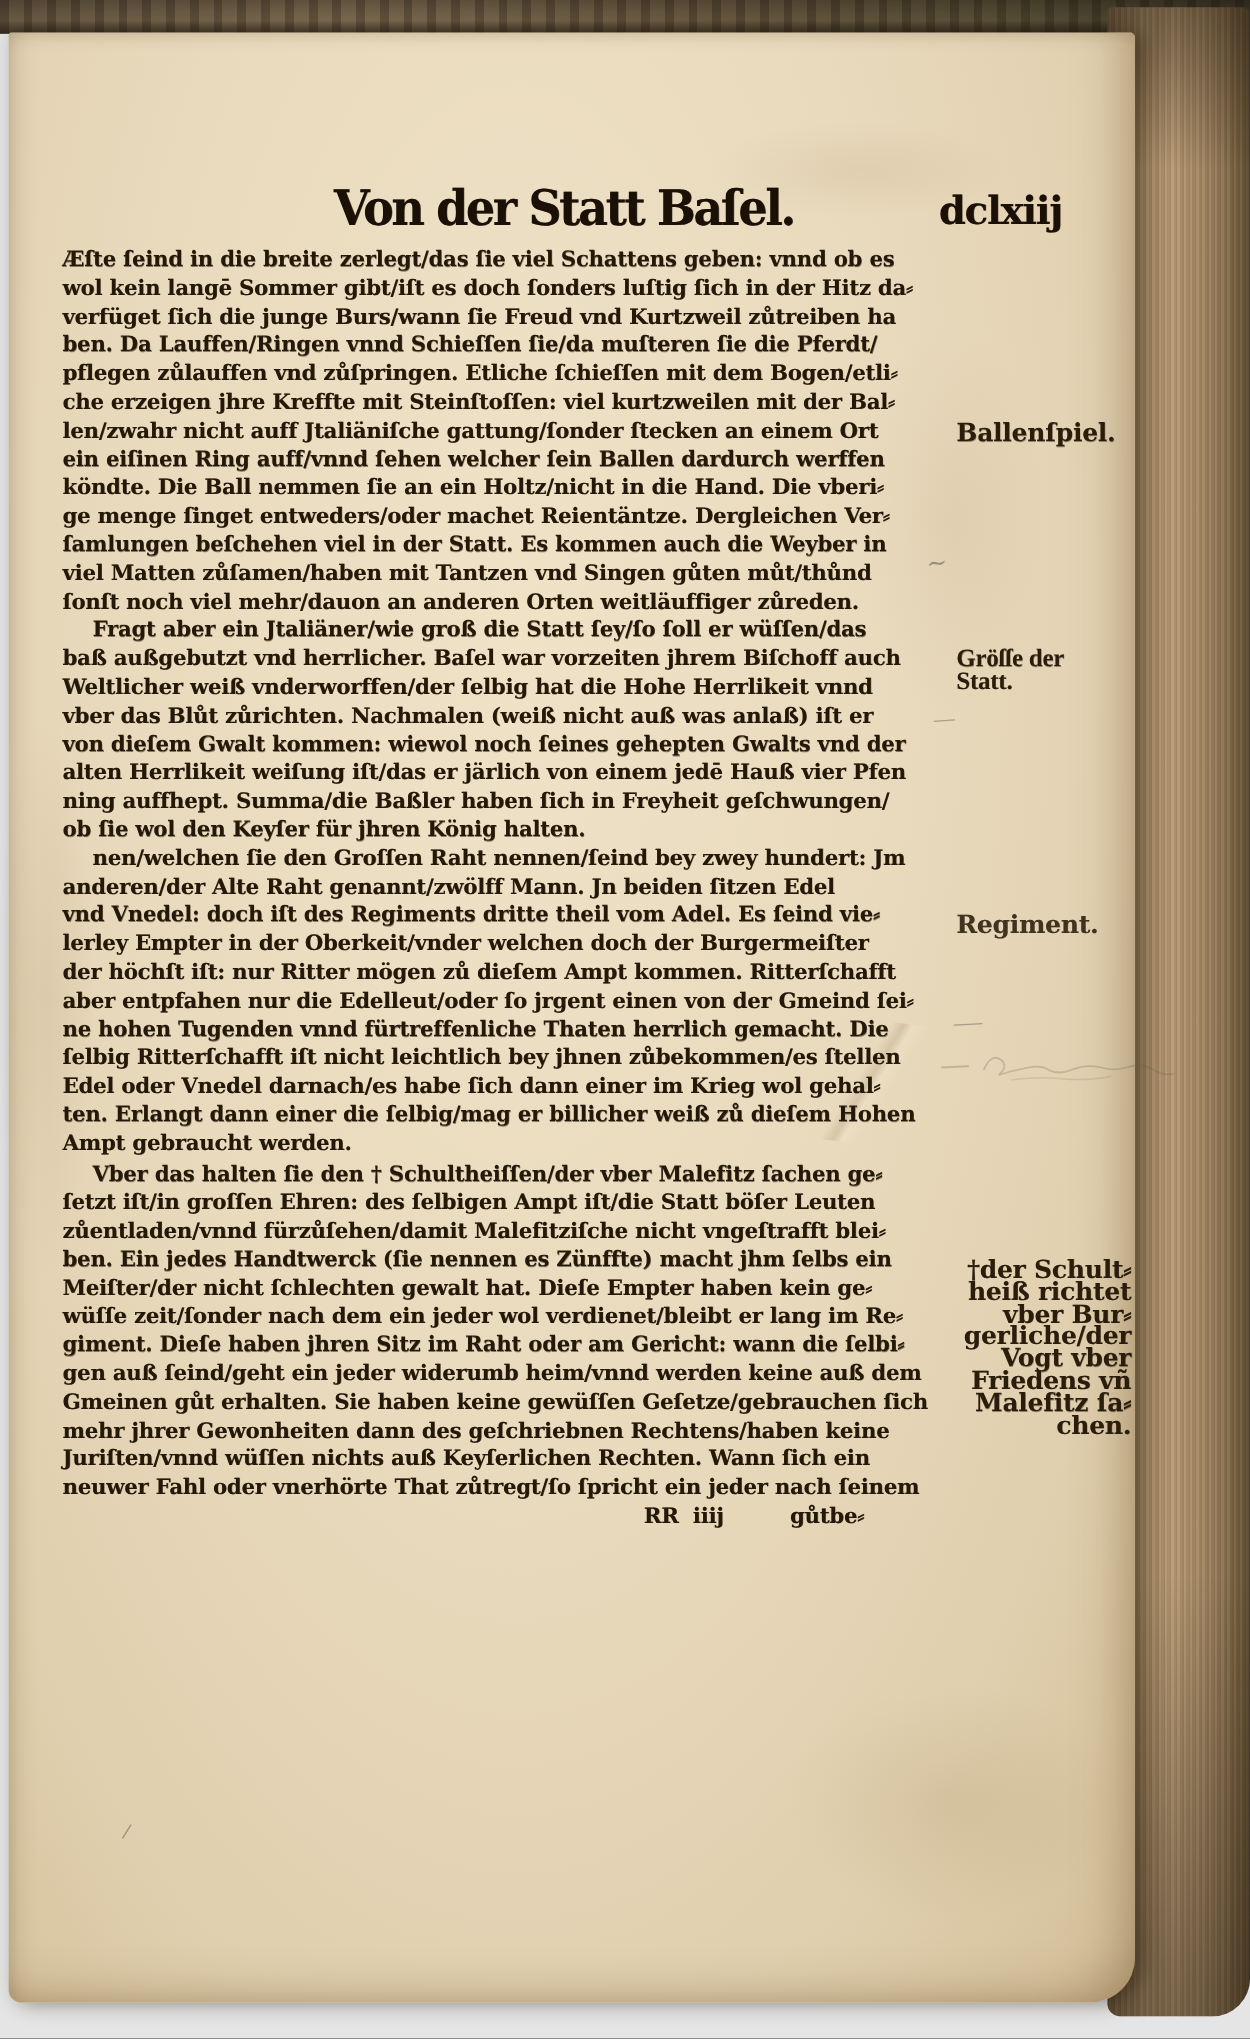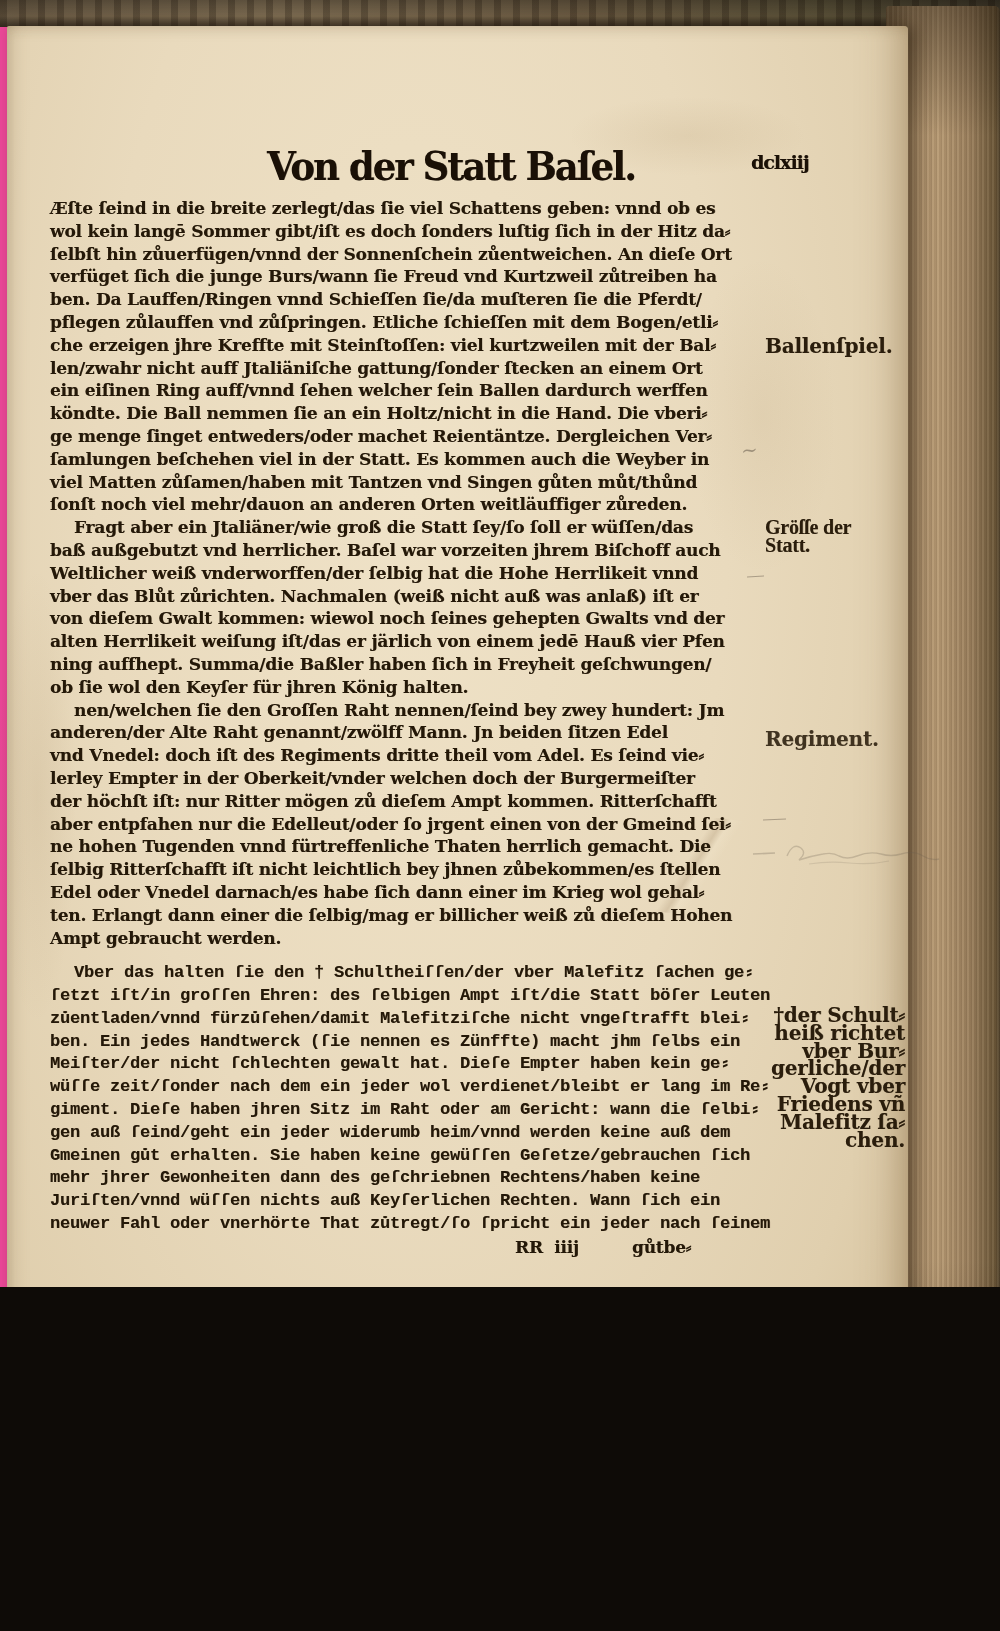--- a/index.html
+++ b/index.html
@@ -1,16 +1,16 @@
 <!DOCTYPE html>
 <html><head>
 <meta charset="utf-8">
 <style>
   html,body{margin:0;padding:0;background:#0e0b07;}
-  .scene{position:relative;width:1000px;height:1287px;background:#ec4899;overflow:hidden;
+  .scene{position:relative;width:1000px;height:1631px;background:#e5e5e5;overflow:hidden;
          font-family:"DejaVu Serif",serif;}
   
   .top-band{position:absolute;left:0;top:0;width:1000px;height:27px;
     background:linear-gradient(90deg,#6a5b45,#7d6c52 28%,#6b5b43 58%,#595038 82%,#3c3527);}
   .top-band::after{content:"";position:absolute;inset:0;
     background:repeating-linear-gradient(90deg,rgba(20,12,5,.25) 0 7px,transparent 7px 19px),
                linear-gradient(180deg,rgba(0,0,0,.25),transparent 60%,rgba(0,0,0,.45));}
   
   .right-edges{position:absolute;left:886px;top:6px;width:114px;height:1607px;
     border-radius:4px 6px 30px 10px;
@@ -31,29 +31,29 @@
   .stain1{left:560px;top:70px;width:240px;height:80px;background:radial-gradient(ellipse,rgba(150,118,70,.11),transparent 70%);}
   .stain2{left:620px;top:1320px;width:270px;height:190px;background:radial-gradient(ellipse,rgba(140,110,65,.13),transparent 70%);}
   .stain3{left:-10px;top:540px;width:80px;height:460px;background:radial-gradient(ellipse,rgba(130,100,60,.10),transparent 70%);}
   .stain4{left:680px;top:230px;width:150px;height:320px;background:radial-gradient(ellipse,rgba(150,120,75,.09),transparent 70%);}
   .crease{position:absolute;left:590px;top:790px;width:200px;height:100px;transform:rotate(7deg);
     background:linear-gradient(115deg,transparent 45%,rgba(120,90,55,.16) 49%,rgba(248,238,214,.22) 52%,transparent 57%);}
   
   .header{position:absolute;left:0;top:118px;width:100%;color:#1a1006;}
   .title{position:absolute;left:260px;top:0;font-size:37px;font-weight:700;letter-spacing:-2px;
     transform:scaleY(1.06);white-space:pre;text-shadow:.4px .4px 0 rgba(26,16,6,.6);}
-  .folio{position:absolute;left:744px;top:7px;font-size:19px;font-weight:700;letter-spacing:-1px;
+  .folio{position:absolute;left:744px;top:7px;font-size:31px;font-weight:700;letter-spacing:-1px;
     white-space:pre;text-shadow:.4px .4px 0 rgba(26,16,6,.6);}
   .body-text{position:absolute;left:43px;top:171px;width:742px;color:#241808;
     font-size:17px;font-weight:700;letter-spacing:-0.2px;
     text-shadow:.3px .3px 0 rgba(36,24,8,.5);}
   .para{margin:0;}
   .para .tline{white-space:pre;line-height:22.8px;height:22.8px;overflow:visible;}
   .para.indent .tline:first-child{text-indent:24px;}
-  .para.gap{margin-top:13px;font-family:Liberation Mono, monospace;}
+  .para.gap{margin-top:2px;}
   .sigline{position:relative;height:23px;line-height:22.8px;}
   .sigline .quire{position:absolute;left:465px;white-space:pre;}
   .sigline .catch{position:absolute;left:582px;white-space:pre;}
   
   .note{position:absolute;left:758px;width:140px;color:#2a1d0c;font-size:20px;font-weight:700;
     letter-spacing:-0.2px;text-shadow:.3px .3px 0 rgba(42,29,12,.45);}
   .note .tline{white-space:pre;line-height:17.8px;height:17.8px;}
   .note-1{top:312px;}
   .note-2{top:493px;font-family:Liberation Serif, serif;}
   .note-3{top:705px;opacity:.88;}
@@ -83,21 +83,20 @@
 
     <div class="header">
       <span class="title">Von der Statt Baſel.</span>
       <span class="folio">dclxiij</span>
     </div>
 
     <div class="body-text">
       <div class="para">
           <div class="tline">Æſte ſeind in die breite zerlegt/das ſie viel Schattens geben: vnnd ob es</div>
           <div class="tline">wol kein langē Sommer gibt/iſt es doch ſonders luſtig ſich in der Hitz da⸗</div>
-          <div class="tline">ſelbſt hin zůuerfügen/vnnd der Sonnenſchein zůentweichen. An dieſe Ort</div>
           <div class="tline">verfüget ſich die junge Burs/wann ſie Freud vnd Kurtzweil zůtreiben ha</div>
           <div class="tline">ben. Da Lauffen/Ringen vnnd Schieſſen ſie/da muſteren ſie die Pferdt/</div>
           <div class="tline">pflegen zůlauffen vnd zůſpringen. Etliche ſchieſſen mit dem Bogen/etli⸗</div>
           <div class="tline">che erzeigen jhre Kreffte mit Steinſtoſſen: viel kurtzweilen mit der Bal⸗</div>
           <div class="tline">len/zwahr nicht auff Jtaliäniſche gattung/ſonder ſtecken an einem Ort</div>
           <div class="tline">ein eiſinen Ring auff/vnnd ſehen welcher ſein Ballen dardurch werffen</div>
           <div class="tline">köndte. Die Ball nemmen ſie an ein Holtz/nicht in die Hand. Die vberi⸗</div>
           <div class="tline">ge menge ſinget entweders/oder machet Reientäntze. Dergleichen Ver⸗</div>
           <div class="tline">ſamlungen beſchehen viel in der Statt. Es kommen auch die Weyber in</div>
           <div class="tline">viel Matten zůſamen/haben mit Tantzen vnd Singen gůten můt/thůnd</div>

